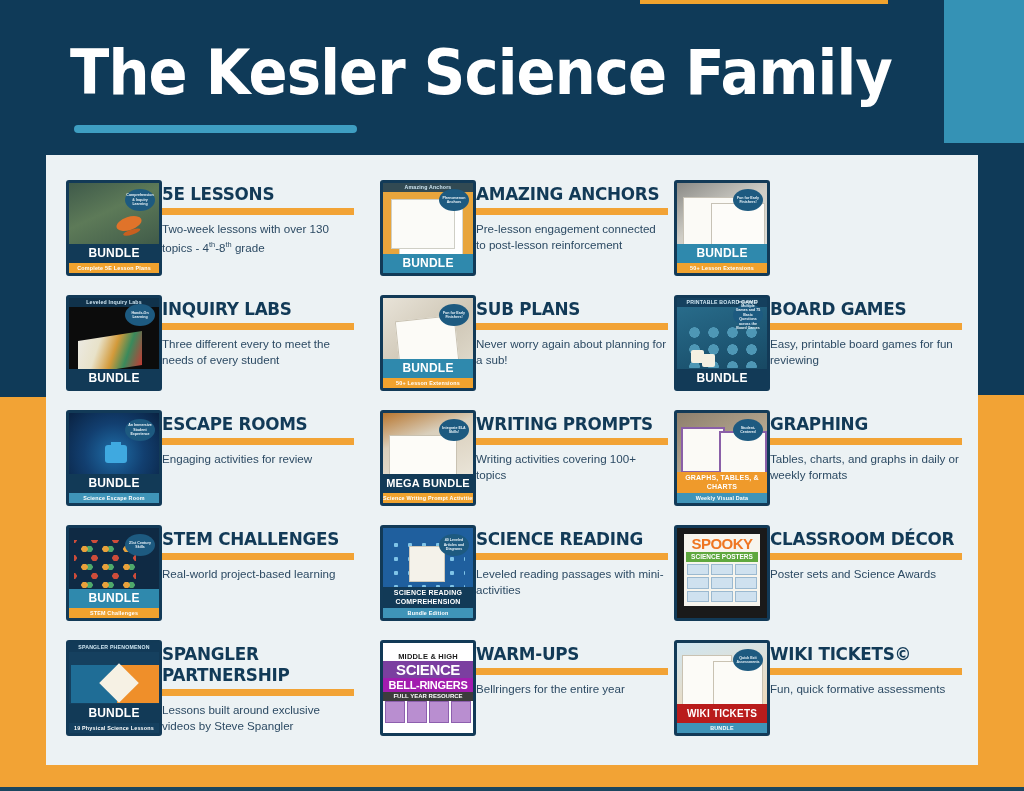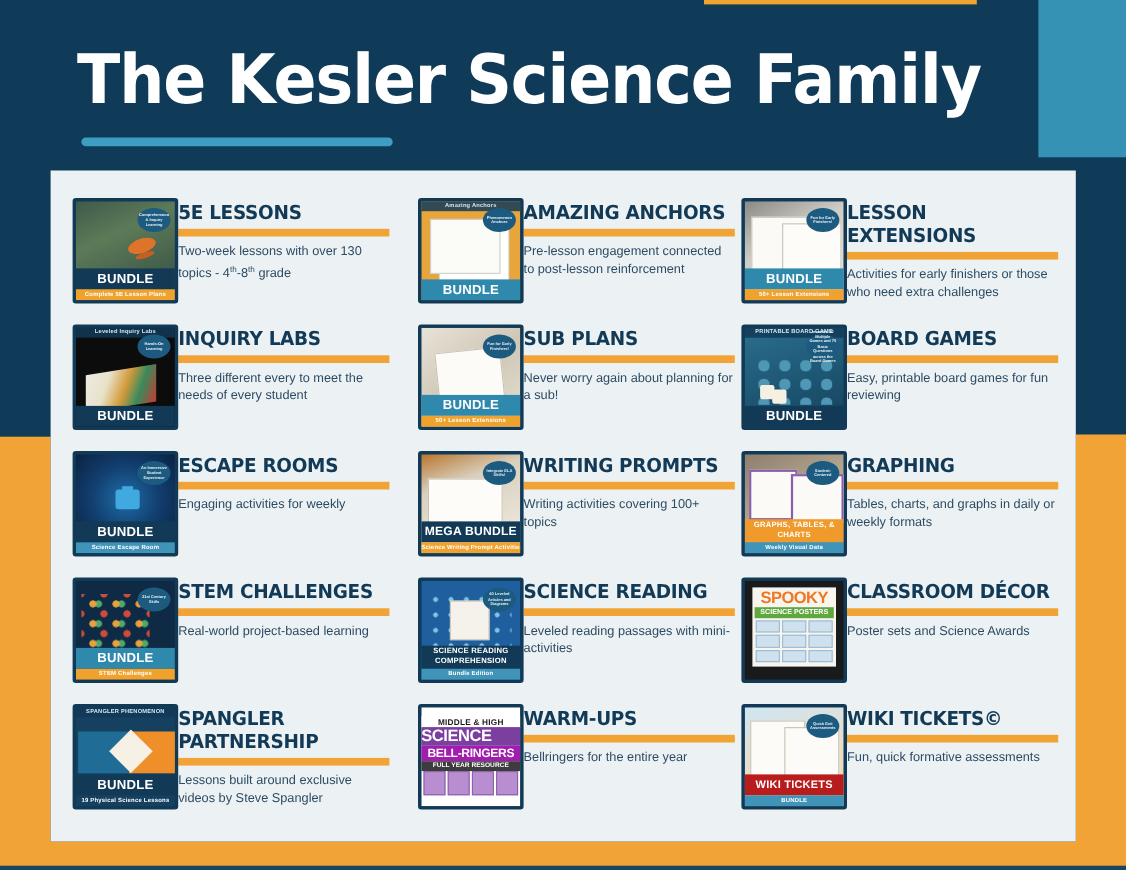--- a/index.html
+++ b/index.html
@@ -155,21 +155,21 @@
   .art-sub:after{content:"";position:absolute;left:14px;top:20px;width:58px;height:44px;background:#fcfbf7;border:1px solid #c9c2b2;transform:rotate(-6deg);}
   .art-writing{background:linear-gradient(160deg,#b8762f 0%,#d9cfbc 30%,#f2efe6 100%);}
   .art-writing:after{content:"";position:absolute;left:6px;top:22px;width:66px;height:40px;background:#fdfcf8;border:1px solid #c9c2b2;}
   .art-reading{background:#1f5f9e;}
   .art-reading:after{content:"";position:absolute;left:6px;top:10px;width:76px;height:52px;
     background-image:radial-gradient(circle,#7fc4e8 2px,transparent 2.5px);
     background-size:14px 14px;}
   .art-reading-b{position:absolute;left:26px;top:18px;width:34px;height:34px;background:#f4f2ea;border:1px solid #cfc9bb;}
   .art-warm{background:#ffffff;}
   .art-warm-t1{position:absolute;left:0;top:8px;width:100%;height:11px;background:#ffffff;color:#1b1b1b;font-size:7.5px;font-weight:700;text-align:center;line-height:11px;letter-spacing:.2px;}
-  .art-warm-t2{position:absolute;left:0;top:18px;width:100%;height:17px;background:#7b3fa0;color:#ffffff;font-size:15px;font-weight:700;line-height:17px;letter-spacing:-.4px;}
+  .art-warm-t2{position:absolute;left:0;top:18px;width:100%;height:17px;background:#7b3fa0;color:#ffffff;font-size:15px;font-weight:700;text-align:center;line-height:17px;letter-spacing:-.4px;}
   .art-warm-t3{position:absolute;left:0;top:35px;width:100%;height:14px;background:#a21caf;color:#ffffff;font-size:11px;font-weight:700;text-align:center;line-height:14px;letter-spacing:-.3px;}
   .art-warm-t4{position:absolute;left:0;top:49px;width:100%;height:9px;background:#3c3c3c;color:#ffffff;font-size:6px;font-weight:700;text-align:center;line-height:9px;}
   .art-warm-grid{position:absolute;left:2px;top:58px;width:86px;height:22px;display:flex;gap:2px;}
   .art-warm-grid span{flex:1;background:#b98ed0;border:1px solid #8d5fae;}
 
   .art-ext{background:linear-gradient(150deg,#8a8a86 0%,#cfcdc6 40%,#e9e7e0 100%);}
   .art-ext:after{content:"";position:absolute;left:6px;top:14px;width:54px;height:54px;background:#fbfaf6;border:1px solid #c7c2b6;}
   .art-ext-b{position:absolute;left:34px;top:20px;width:52px;height:50px;background:#fdfcf9;border:1px solid #c7c2b6;}
   .art-board{background:linear-gradient(160deg,#2a6f8e 0%,#1d5673 55%,#15415a 100%);}
   .art-board:after{content:"";position:absolute;left:8px;top:26px;width:74px;height:44px;
@@ -239,21 +239,21 @@
           <div class="card row-3">
             <div class="thumb has-sub">
               <div class="thumb-art art-escape"></div>
               <div class="thumb-badge">An Immersive Student Experience</div>
               <div class="thumb-bundle">BUNDLE</div>
               <div class="thumb-sub teal">Science Escape Room</div>
             </div>
             <div class="card-body">
               <div class="card-title">ESCAPE ROOMS</div>
               <div class="card-rule"></div>
-              <div class="card-desc">Engaging activities for weekly</div>
+              <div class="card-desc">Engaging activities for review</div>
             </div>
           </div>
           <div class="card row-4">
             <div class="thumb has-sub">
               <div class="thumb-art art-stem"></div>
               <div class="thumb-badge">21st Century Skills</div>
               <div class="thumb-bundle teal">BUNDLE</div>
               <div class="thumb-sub">STEM Challenges</div>
             </div>
             <div class="card-body">
@@ -354,25 +354,20 @@
         </div>
         <div class="col col-3">
           <div class="card row-1">
             <div class="thumb has-sub">
               <div class="thumb-art art-ext"></div>
               <div class="art-ext-b"></div>
               <div class="thumb-badge">Fun for Early Finishers!</div>
               <div class="thumb-bundle teal">BUNDLE</div>
               <div class="thumb-sub">50+ Lesson Extensions</div>
             </div>
-            <div class="card-body">
-              <div class="card-title">LESSON EXTENSIONS</div>
-              <div class="card-rule"></div>
-              <div class="card-desc">Activities for early finishers or those who need extra challenges</div>
-            </div>
           </div>
           <div class="card row-2">
             <div class="thumb">
               <div class="thumb-art art-board"></div>
               <div class="art-board-d"></div>
               <div class="thumb-toplabel">PRINTABLE BOARD GAME</div>
               <div class="thumb-badge">Includes 10 Multiple Games and 75 Basic Questions across the Board Games</div>
               <div class="thumb-bundle">BUNDLE</div>
             </div>
             <div class="card-body">

